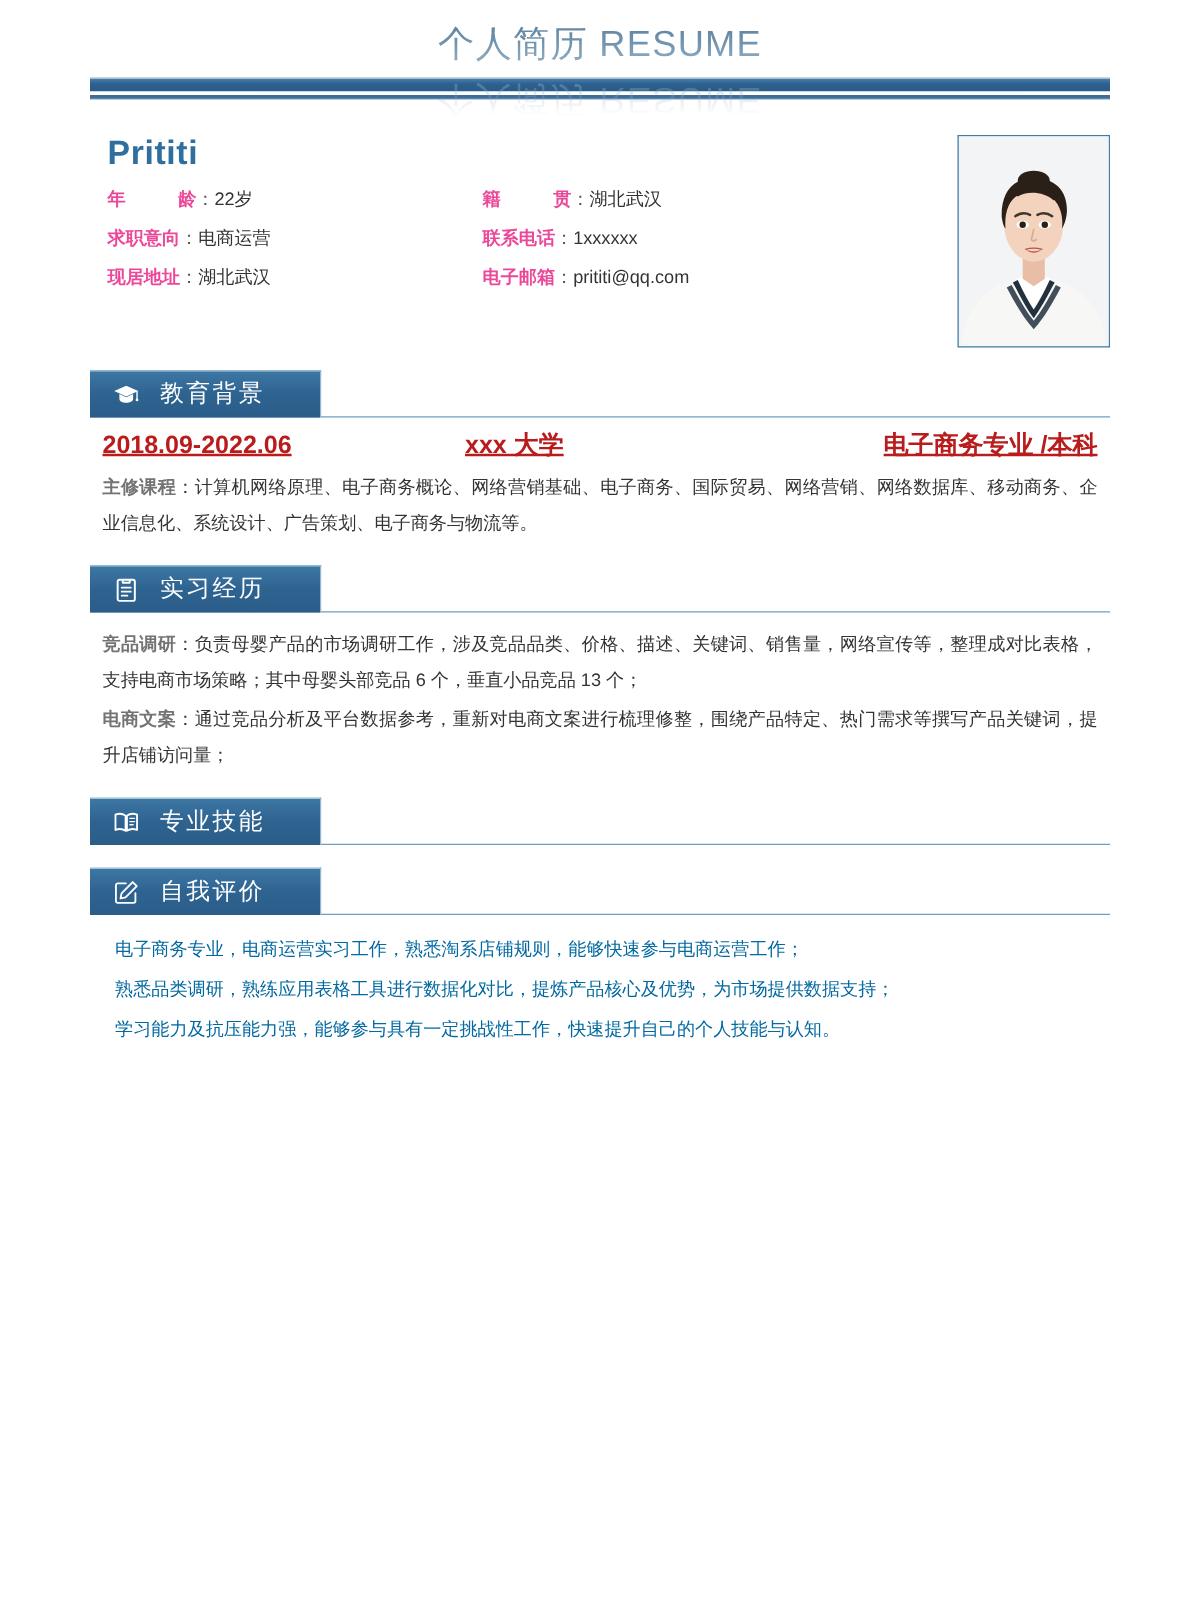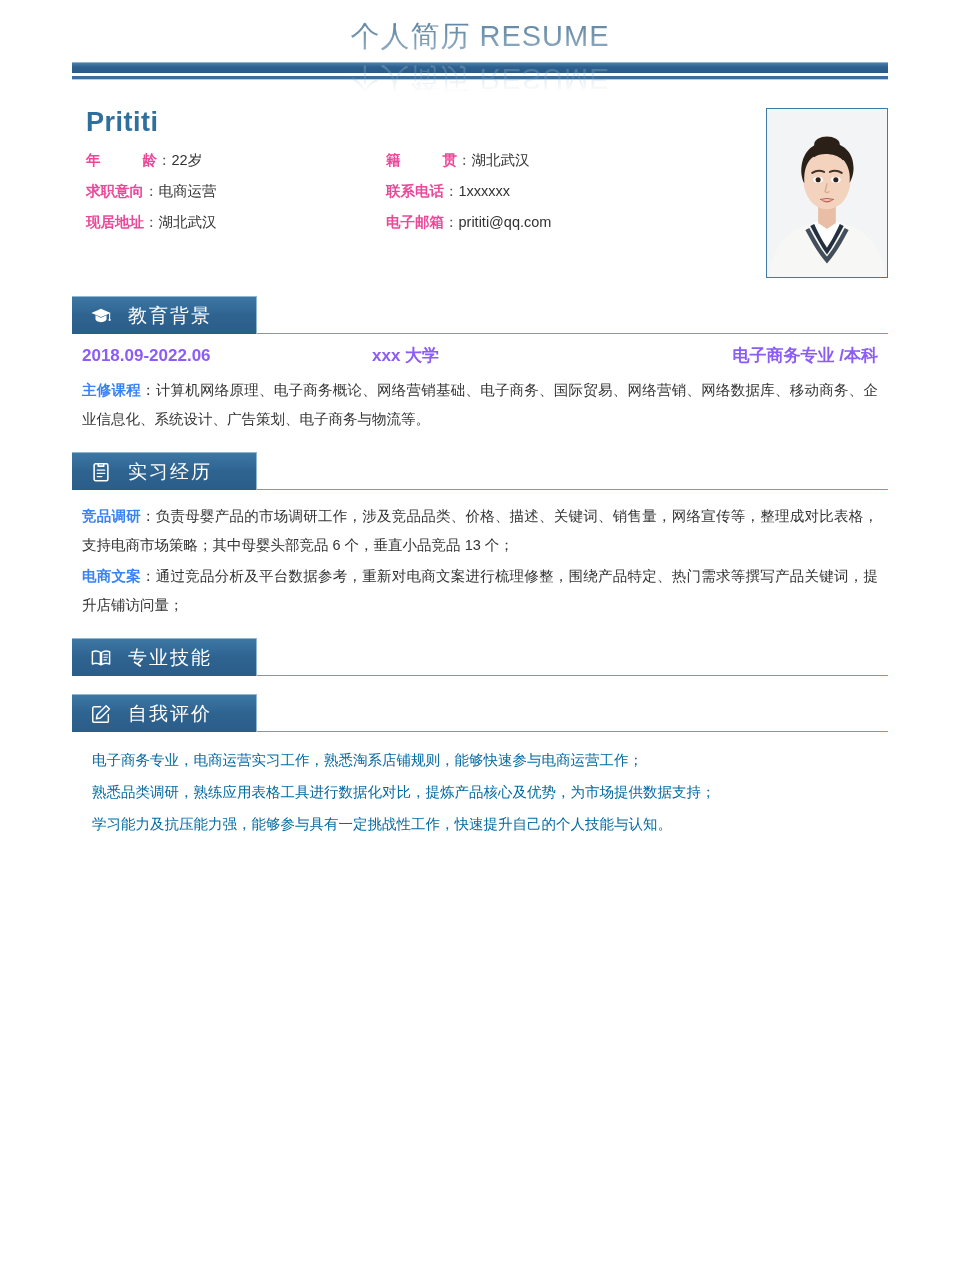--- a/index.html
+++ b/index.html
@@ -171,38 +171,39 @@
     background: #6f9ebf;
     z-index: 1;
   }
 
   
   .sec-body {
     padding: 12px 10px 0 10px;
   }
   .row3 {
     display: flex;
-    font-size: 17px;
+    font-size: 20px;
     font-weight: 700;
-    color: #8b5cf6;
+    color: #b91c1c;
     line-height: 20px;
     margin-bottom: 10px;
+    text-decoration: underline;
   }
   .row3 .c1 { width: 270px; flex: 0 0 auto; }
   .row3 .c2 { flex: 1 1 auto; text-align: left; padding-left: 20px;}
   .row3 .c3 { flex: 0 0 auto; text-align: right; }
 
   .para {
     font-size: 14.5px;
     line-height: 29px;
     color: #333;
     margin: 0 0 2px 0;
     text-align: justify;
   }
-  .para b { color: #3b82f6; font-weight: 700; }
+  .para b { color: #737373; font-weight: 700; }
 
   .skill-line {
     font-size: 14.5px;
     line-height: 32px;
     color: #333;
     padding-left: 6px;
   }
   .skill-line b { font-weight: 700; color: #1d1d1d; }
 
   .eval-line {

